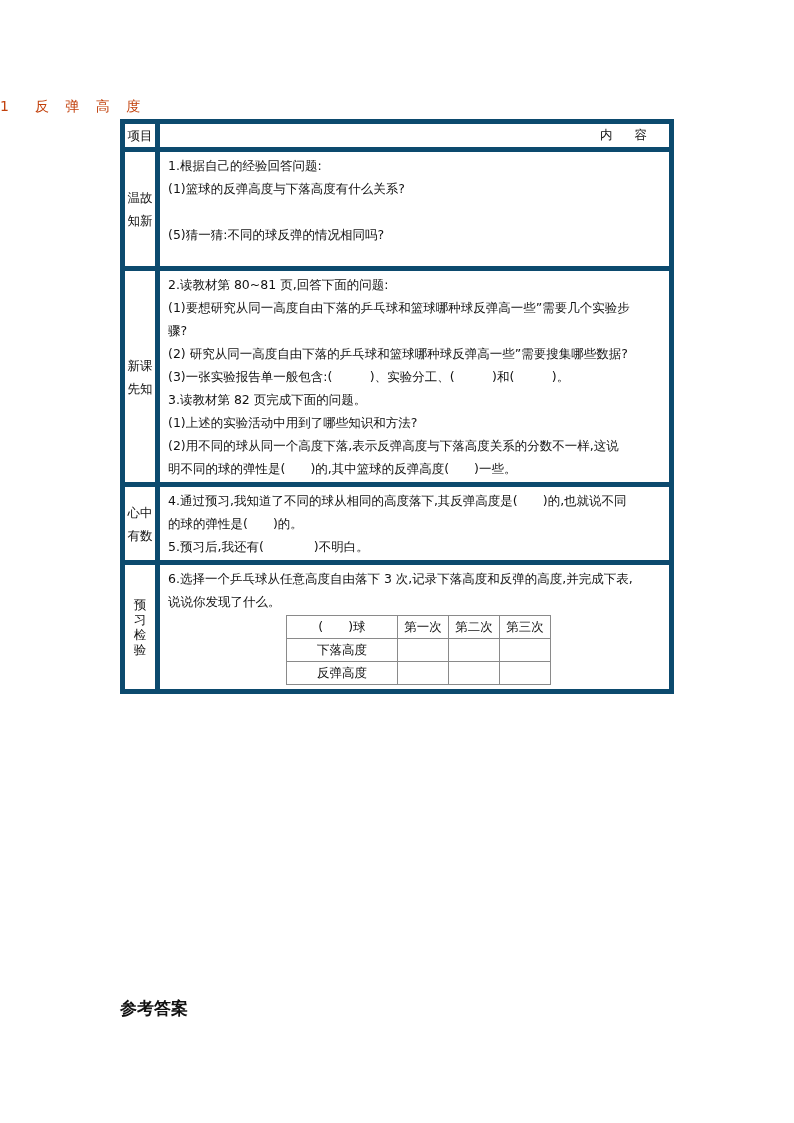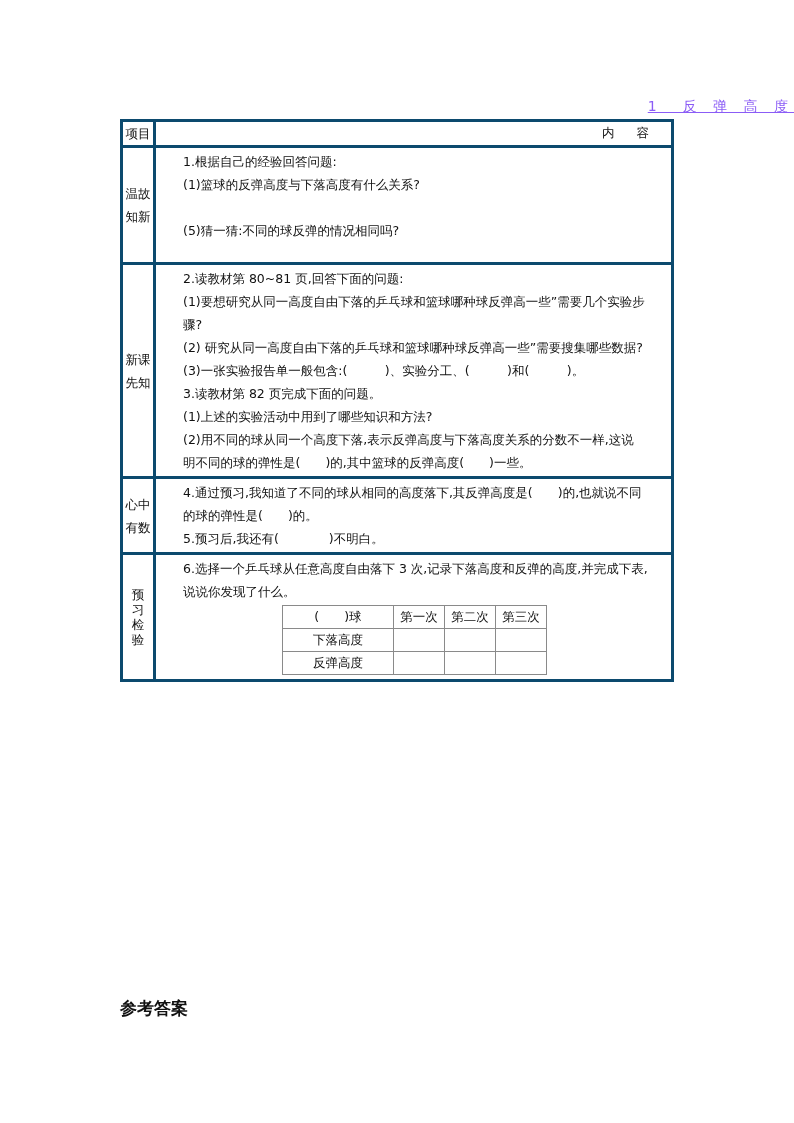--- a/index.html
+++ b/index.html
@@ -2,35 +2,35 @@
 <html><head>
 <meta charset="utf-8">
 <style>
   html, body { margin: 0; padding: 0; }
   body {
     width: 794px; height: 1123px; background: #ffffff; position: relative;
     font-family: "DejaVu Sans", "Liberation Sans", sans-serif; color: #111;
     overflow: hidden;
   }
   .title {
-    position: absolute; top: 98px; left: 0; width: 794px; text-align: right;
-    font-size: 14px; letter-spacing: 6px; color: #8b5cf6; text-decoration: underline;
+    position: absolute; top: 98px; left: 0; width: 794px; text-align: left;
+    font-size: 14px; letter-spacing: 6px; color: #c2410c;
   }
   table.main {
     position: absolute; left: 120px; top: 119px; width: 554px;
     border-collapse: collapse; font-size: 12.5px;
   }
   table.main td {
-    border: 3px solid #0c4a6e; vertical-align: middle; padding: 0;
+    border: 5px solid #0c4a6e; vertical-align: middle; padding: 0;
   }
   td.label {
     width: 30px; text-align: center; font-size: 12.5px; line-height: 23px;
   }
   td.content { padding: 2px 0 2px 8px !important; }
-  .line { line-height: 23px; white-space: nowrap; margin-left: 19px; }
+  .line { line-height: 23px; white-space: nowrap; }
   .gap { height: 18px; }
   .hdr-row td { height: 23px; }
   .hdr-content { text-align: right; letter-spacing: 22px; }
   .vlabel { line-height: 15px; font-size: 12.5px; }
   table.inner {
     margin-left: 118px; border-collapse: collapse; font-size: 12.5px; margin-top: 2px; margin-bottom: 2px;
   }
   table.inner td {
     border: 1px solid #8a8a8a; text-align: center; height: 22px; padding: 0 3px;
   }

